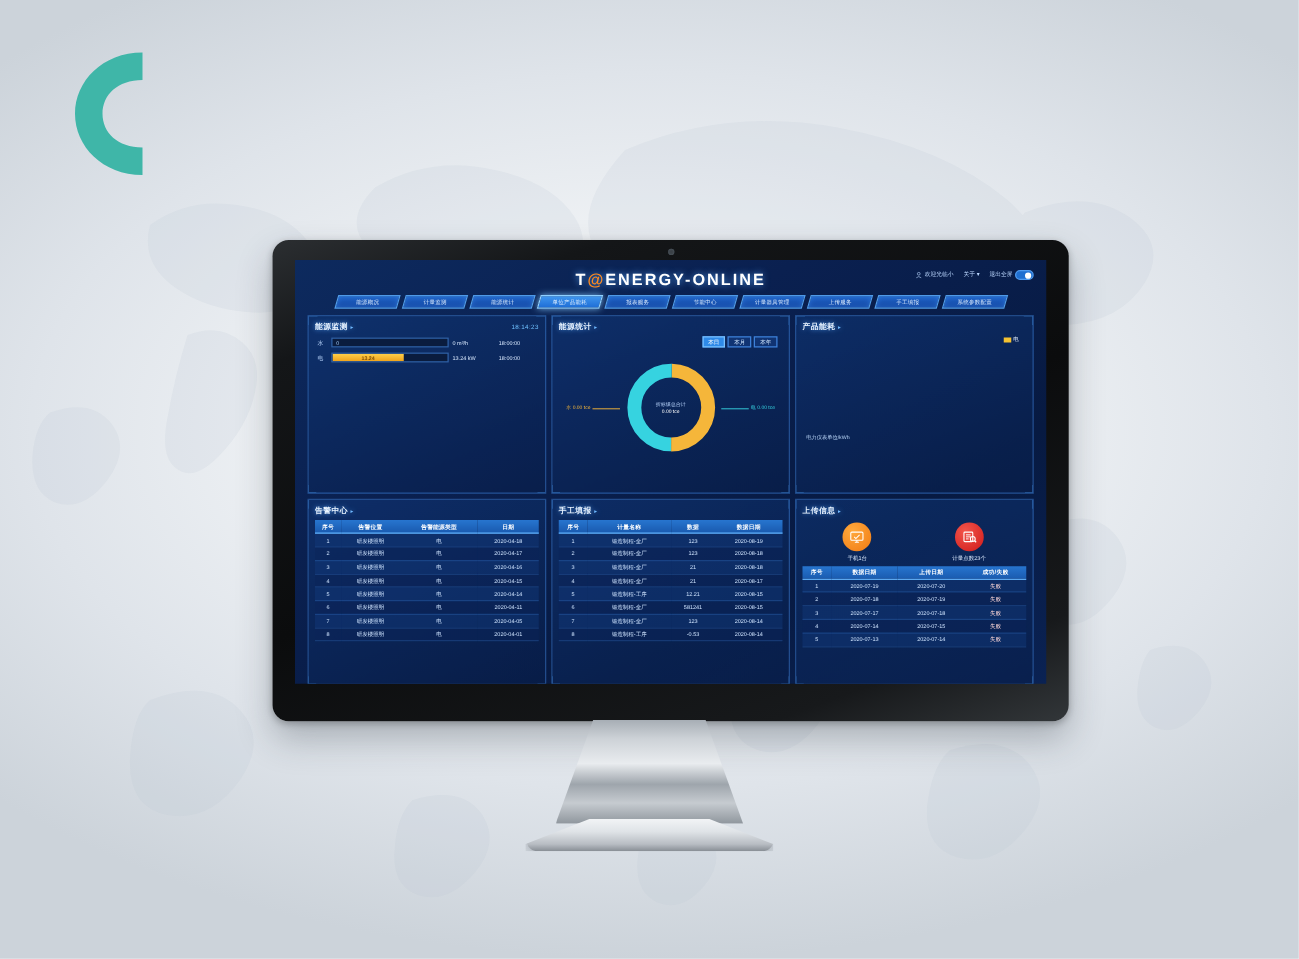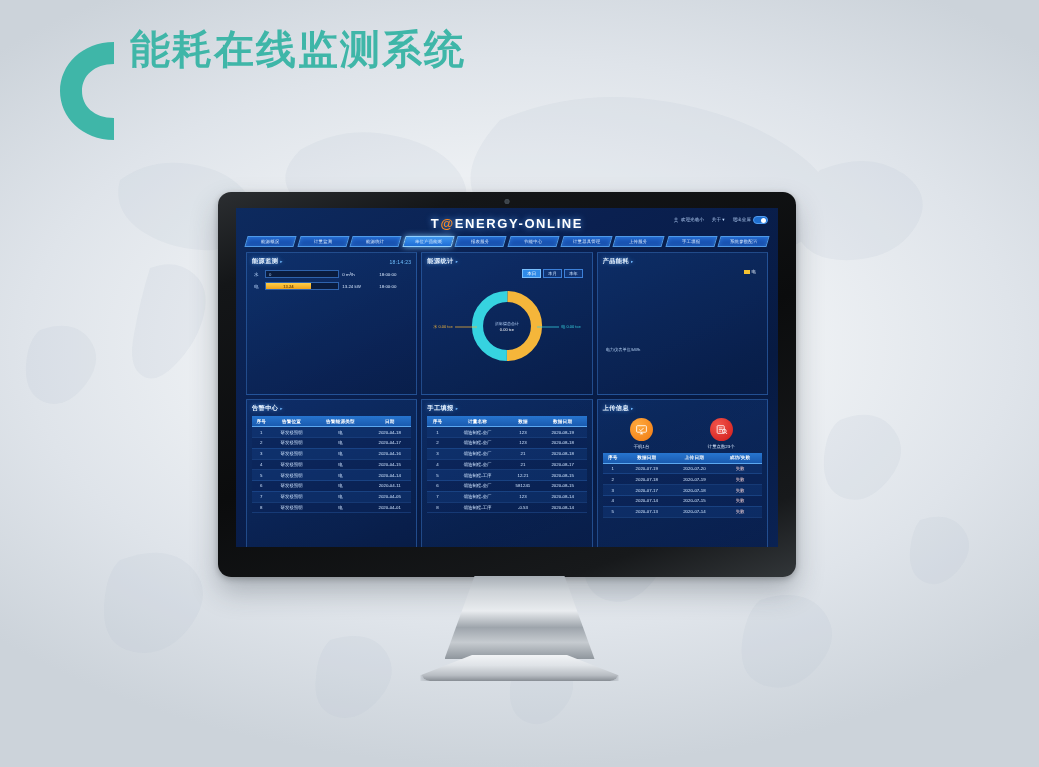--- a/index.html
+++ b/index.html
@@ -34,21 +34,21 @@
     font-family: "DejaVu Sans", "Liberation Sans", sans-serif;
   }
   .brand-sub {
     font-size: 40px; color: #3fb6a8; font-weight: 700;
     letter-spacing: 2px; line-height: 1.25; margin-top: 2px;
   }
 
   
   .monitor {
     position: absolute; left: 218px; top: 192px;
-    width: 578px; height: 385px;
+    width: 637px; height: 385px;
   }
   .bezel {
     position: absolute; inset: 0;
     border-radius: 13px;
     background: linear-gradient(160deg, #2b2e31 0%, #141618 16%, #0b0c0d 52%, #17191b 86%, #323639 100%);
     box-shadow: 0 14px 28px rgba(40,50,60,.30), 0 2px 6px rgba(0,0,0,.25);
     padding: 16px 18px 30px 18px;
   }
   .cam {
     position: absolute; left: 50%; top: 7px; transform: translateX(-50%);
@@ -261,21 +261,20 @@
   </svg>
 </div>
 
 <div class="brand">
   <div class="brand-logo">
     <svg viewBox="0 0 72 118" width="72" height="118">
       <path d="M62 10 C30 10 8 33 8 59 C8 85 30 108 62 108 L62 86 C42 86 30 74 30 59 C30 44 42 32 62 32 Z" fill="#3fb6a8"></path>
     </svg>
   </div>
   <div class="brand-text">
-    <div class="brand-sub">能耗在线监测系统</div>
   </div>
 </div>
 
 <div class="monitor">
   <div class="bezel">
     <div class="cam"></div>
     <div class="screen">
 
       <div class="dash">
 

